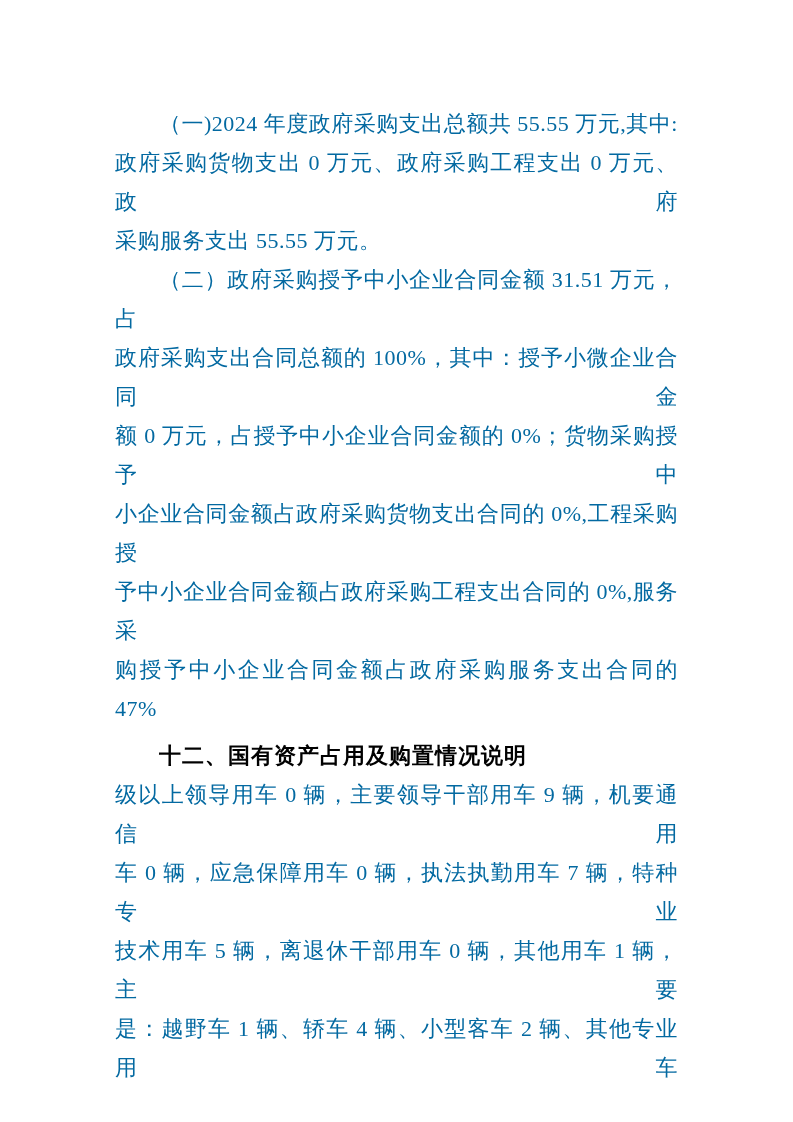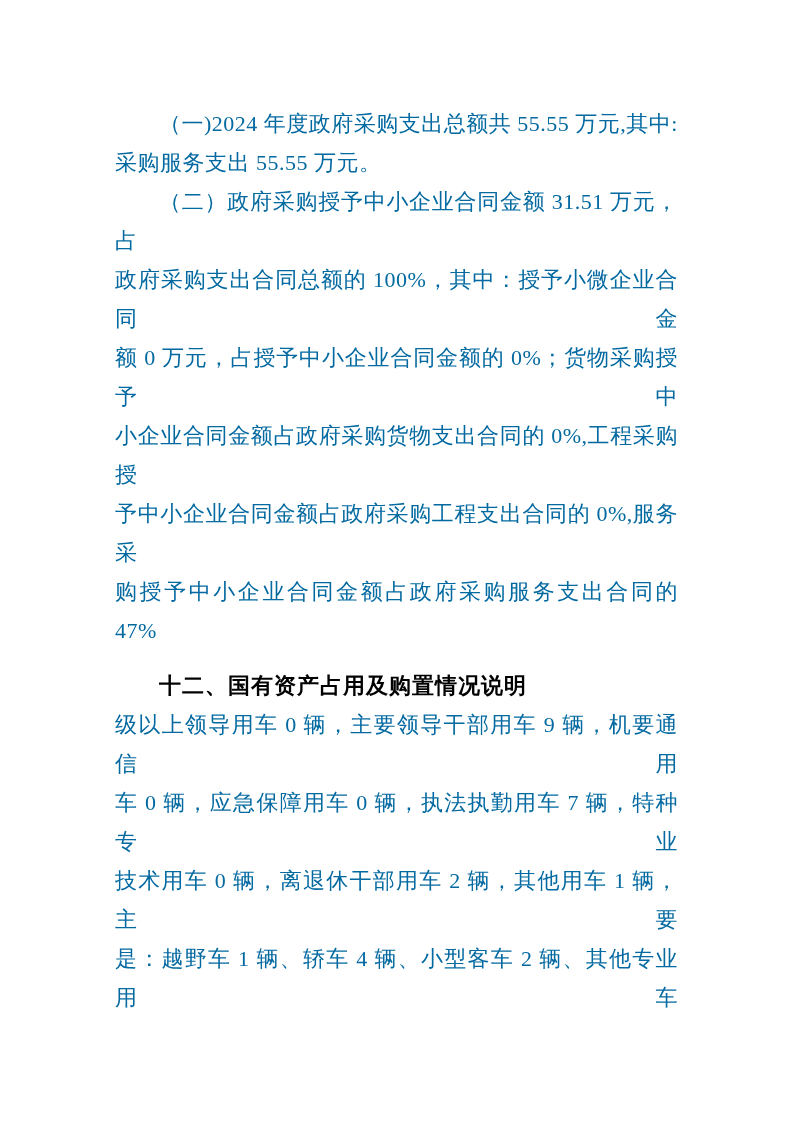--- a/index.html
+++ b/index.html
@@ -30,49 +30,50 @@
   .fill {
     text-align-last: justify;
   }
   .ind  { text-indent: 44px; }   
   .hd {
     font-family: "Liberation Sans", "DejaVu Sans", sans-serif;
     font-weight: 700;
     color: #000000;
     letter-spacing: 1px;
   }
-  .gap-sm { margin-top: 16px; }
+  .gap-sm { margin-top: 8px; }
 </style>
 </head>
 <body>
 
 <div class="page">
   <div class="doc">
 
     <section>
       <div class="ln ind fill">（一)2024 年度政府采购支出总额共 55.55 万元,其中:</div>
+      <div class="ln fill">政府采购货物支出 0 万元、政府采购工程支出 0 万元、政府</div>
       <div class="ln">采购服务支出 55.55 万元。</div>
     </section>
 
     <section>
       <div class="ln ind fill">（二）政府采购授予中小企业合同金额 31.51 万元，占</div>
       <div class="ln fill">政府采购支出合同总额的 100%，其中：授予小微企业合同金</div>
       <div class="ln fill">额 0 万元，占授予中小企业合同金额的 0%；货物采购授予中</div>
       <div class="ln fill">小企业合同金额占政府采购货物支出合同的 0%,工程采购授</div>
       <div class="ln fill">予中小企业合同金额占政府采购工程支出合同的 0%,服务采</div>
       <div class="ln">购授予中小企业合同金额占政府采购服务支出合同的 47%</div>
     </section>
 
     <section>
       <div class="ln hd ind gap-sm">十二、国有资产占用及购置情况说明</div>
 
       <div>
         <div class="ln fill">级以上领导用车 0 辆，主要领导干部用车 9 辆，机要通信用</div>
         <div class="ln fill">车 0 辆，应急保障用车 0 辆，执法执勤用车 7 辆，特种专业</div>
-        <div class="ln fill">技术用车 0 辆，离退休干部用车 2 辆，其他用车 1 辆，主要</div>
+        <div class="ln fill">技术用车 5 辆，离退休干部用车 0 辆，其他用车 1 辆，主要</div>
         <div class="ln fill">是：越野车 1 辆、轿车 4 辆、小型客车 2 辆、其他专业用车</div>
 
       </div>
 
     </section>
 
   </div>
 </div>
 
 </body></html>

